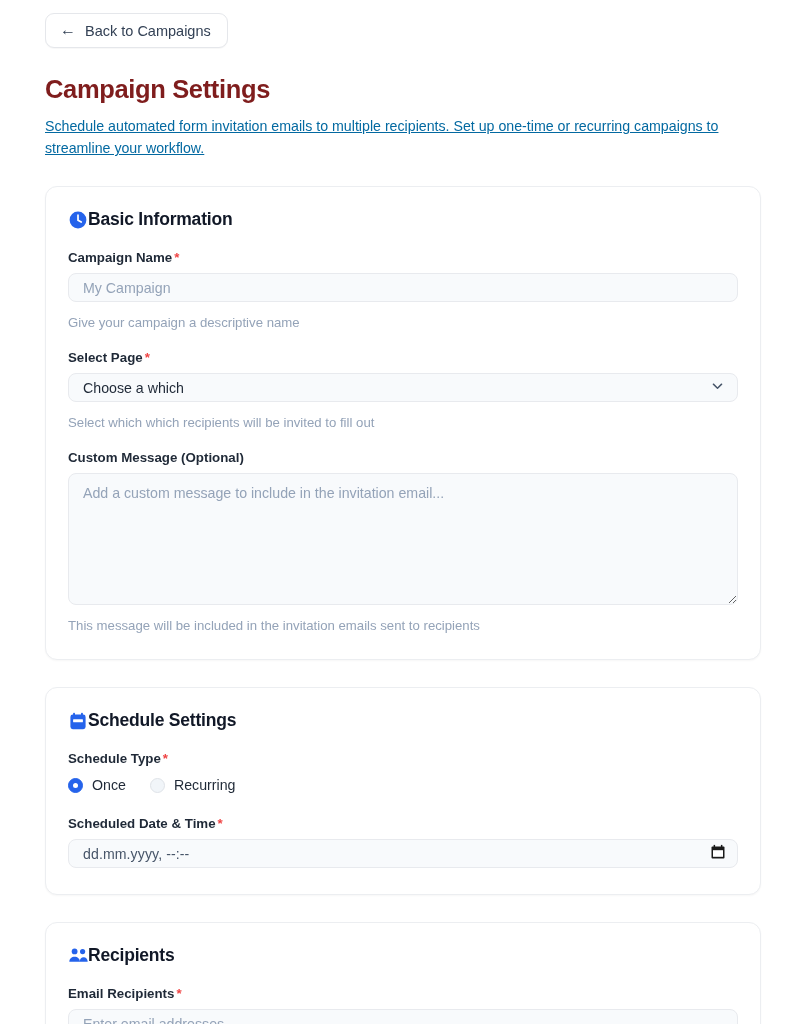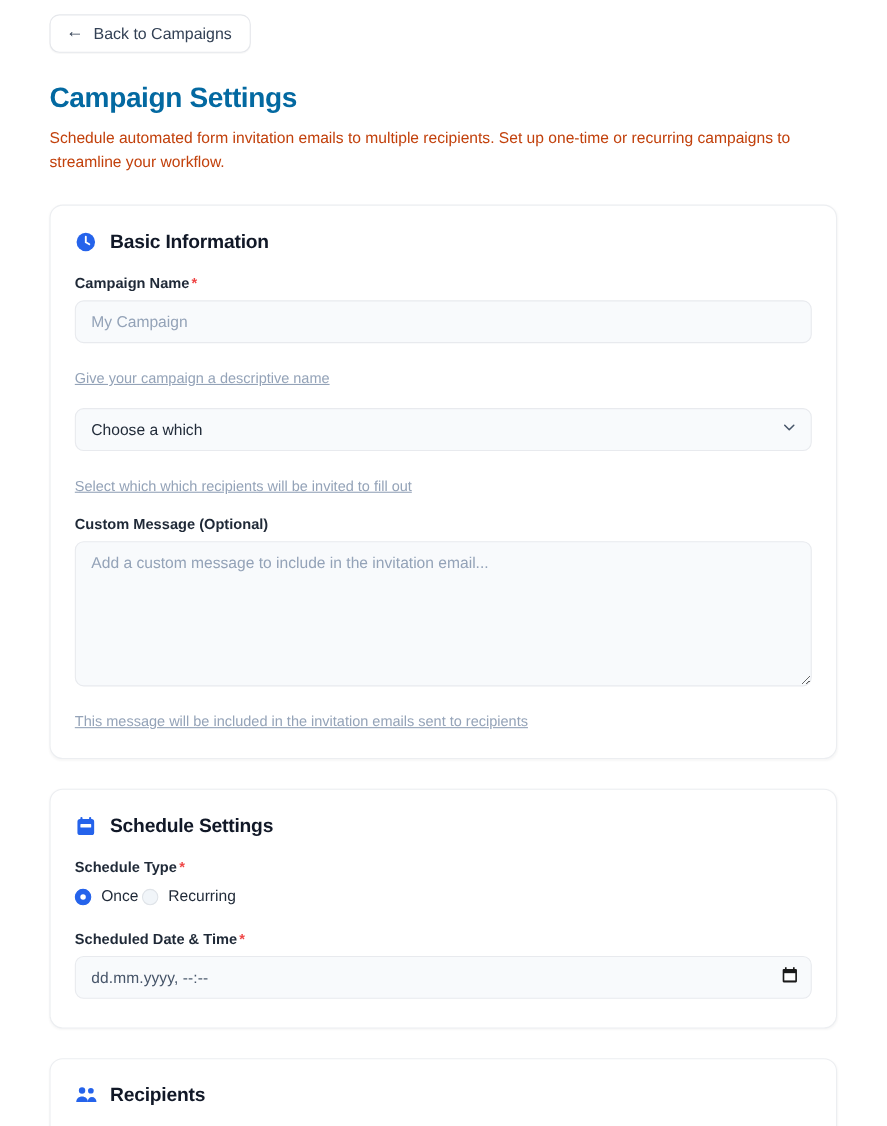--- a/index.html
+++ b/index.html
@@ -43,43 +43,44 @@
     display: inline-block;
     transform: translateY(-1px);
   }
 
   
   .page-title {
     margin: 27px 0 0 0;
     font-size: 25.5px;
     font-weight: 700;
     letter-spacing: -.35px;
-    color: #0369a1;
+    color: #7f1d1d;
   }
   .page-sub {
     margin: 11px 0 0 0;
     font-size: 14.2px;
     line-height: 1.55;
-    color: #c2410c;
+    color: #0369a1;
     max-width: 716px;
+    text-decoration: underline;
   }
 
   
   .card {
     margin-top: 27px;
     background: #ffffff;
     border: 1px solid #eceef1;
     border-radius: 12px;
     padding: 22px 22px 26px 22px;
     box-shadow: 0 1px 2px rgba(16,24,40,.035);
   }
   .card-head {
     display: flex;
     align-items: center;
-    gap: 12px;
+    gap: 0;
     margin-bottom: 20px;
   }
   .card-title {
     font-size: 17.5px;
     font-weight: 700;
     letter-spacing: -.2px;
     color: #111827;
   }
   .icon-box { width: 20px; height: 20px; flex: 0 0 20px; display:block; }
 
@@ -89,21 +90,21 @@
   .f-label {
     display: block;
     font-size: 13.3px;
     font-weight: 600;
     color: #1f2937;
     margin-bottom: 8px;
   }
   .req { color: #ef4444; font-weight: 600; margin-left: 2px; }
   .control {
     width: 100%;
-    height: 39px;
+    height: 29px;
     background: #f8fafc;
     border: 1px solid #e8eaee;
     border-radius: 8px;
     padding: 0 14px;
     font-family: "Liberation Sans", sans-serif;
     font-size: 14.2px;
     color: #1f2937;
     outline: none;
     display: flex;
     align-items: center;
@@ -127,31 +128,30 @@
     border-radius: 8px;
     padding: 11px 14px;
     font-family: "Liberation Sans", sans-serif;
     font-size: 14.2px;
     color: #1f2937;
     outline: none;
     resize: vertical;
     display: block;
   }
   .help {
-    margin-top: 24px;
+    margin-top: 13px;
     font-size: 13.2px;
     color: #94a3b8;
-    text-decoration: underline;
   }
 
   
   .radio-row {
     display: flex;
     align-items: center;
-    gap: 3px;
+    gap: 24px;
     height: 22px;
   }
   .radio-opt {
     display: inline-flex;
     align-items: center;
     gap: 9px;
     cursor: pointer;
   }
   .dot {
     width: 15px; height: 15px;
@@ -218,20 +218,23 @@
 
     <div class="field">
       <label class="f-label">
         <span>Campaign Name</span><span class="req">*</span>
       </label>
       <input class="control" type="text" placeholder="My Campaign" style="">
       <div class="help">Give your campaign a descriptive name</div>
     </div>
 
     <div class="field">
+      <label class="f-label">
+        <span>Select Page</span><span class="req">*</span>
+      </label>
       <div class="select-wrap">
         <div class="control">
           <span>Choose a which</span>
         </div>
         <span class="chev">
           <svg width="15" height="15" viewBox="0 0 16 16">
             <path d="M3.6 6 L8 10.3 L12.4 6" stroke="#475569" stroke-width="1.5" fill="none" stroke-linecap="round" stroke-linejoin="round"></path>
           </svg>
         </span>
       </div>
@@ -305,17 +308,20 @@
           <circle cx="6.6" cy="5.4" r="2.9" fill="#2563eb"></circle>
           <circle cx="14.6" cy="5.6" r="2.6" fill="#2563eb"></circle>
           <path d="M1.3 15.8c0-3 2.4-5 5.3-5s5.3 2 5.3 5z" fill="#2563eb"></path>
           <path d="M11.6 15.8c0-2.8 1.8-4.6 4-4.6 2.3 0 4.1 1.8 4.1 4.6z" fill="#2563eb"></path>
         </svg>
       </span>
       <span class="card-title">Recipients</span>
     </div>
 
     <div class="field">
+      <label class="f-label">
+        <span>Email Recipients</span><span class="req">*</span>
+      </label>
       <input class="control" type="text" placeholder="Enter email addresses" style="">
     </div>
   </section>
 
 </div>
 
 </body></html>

